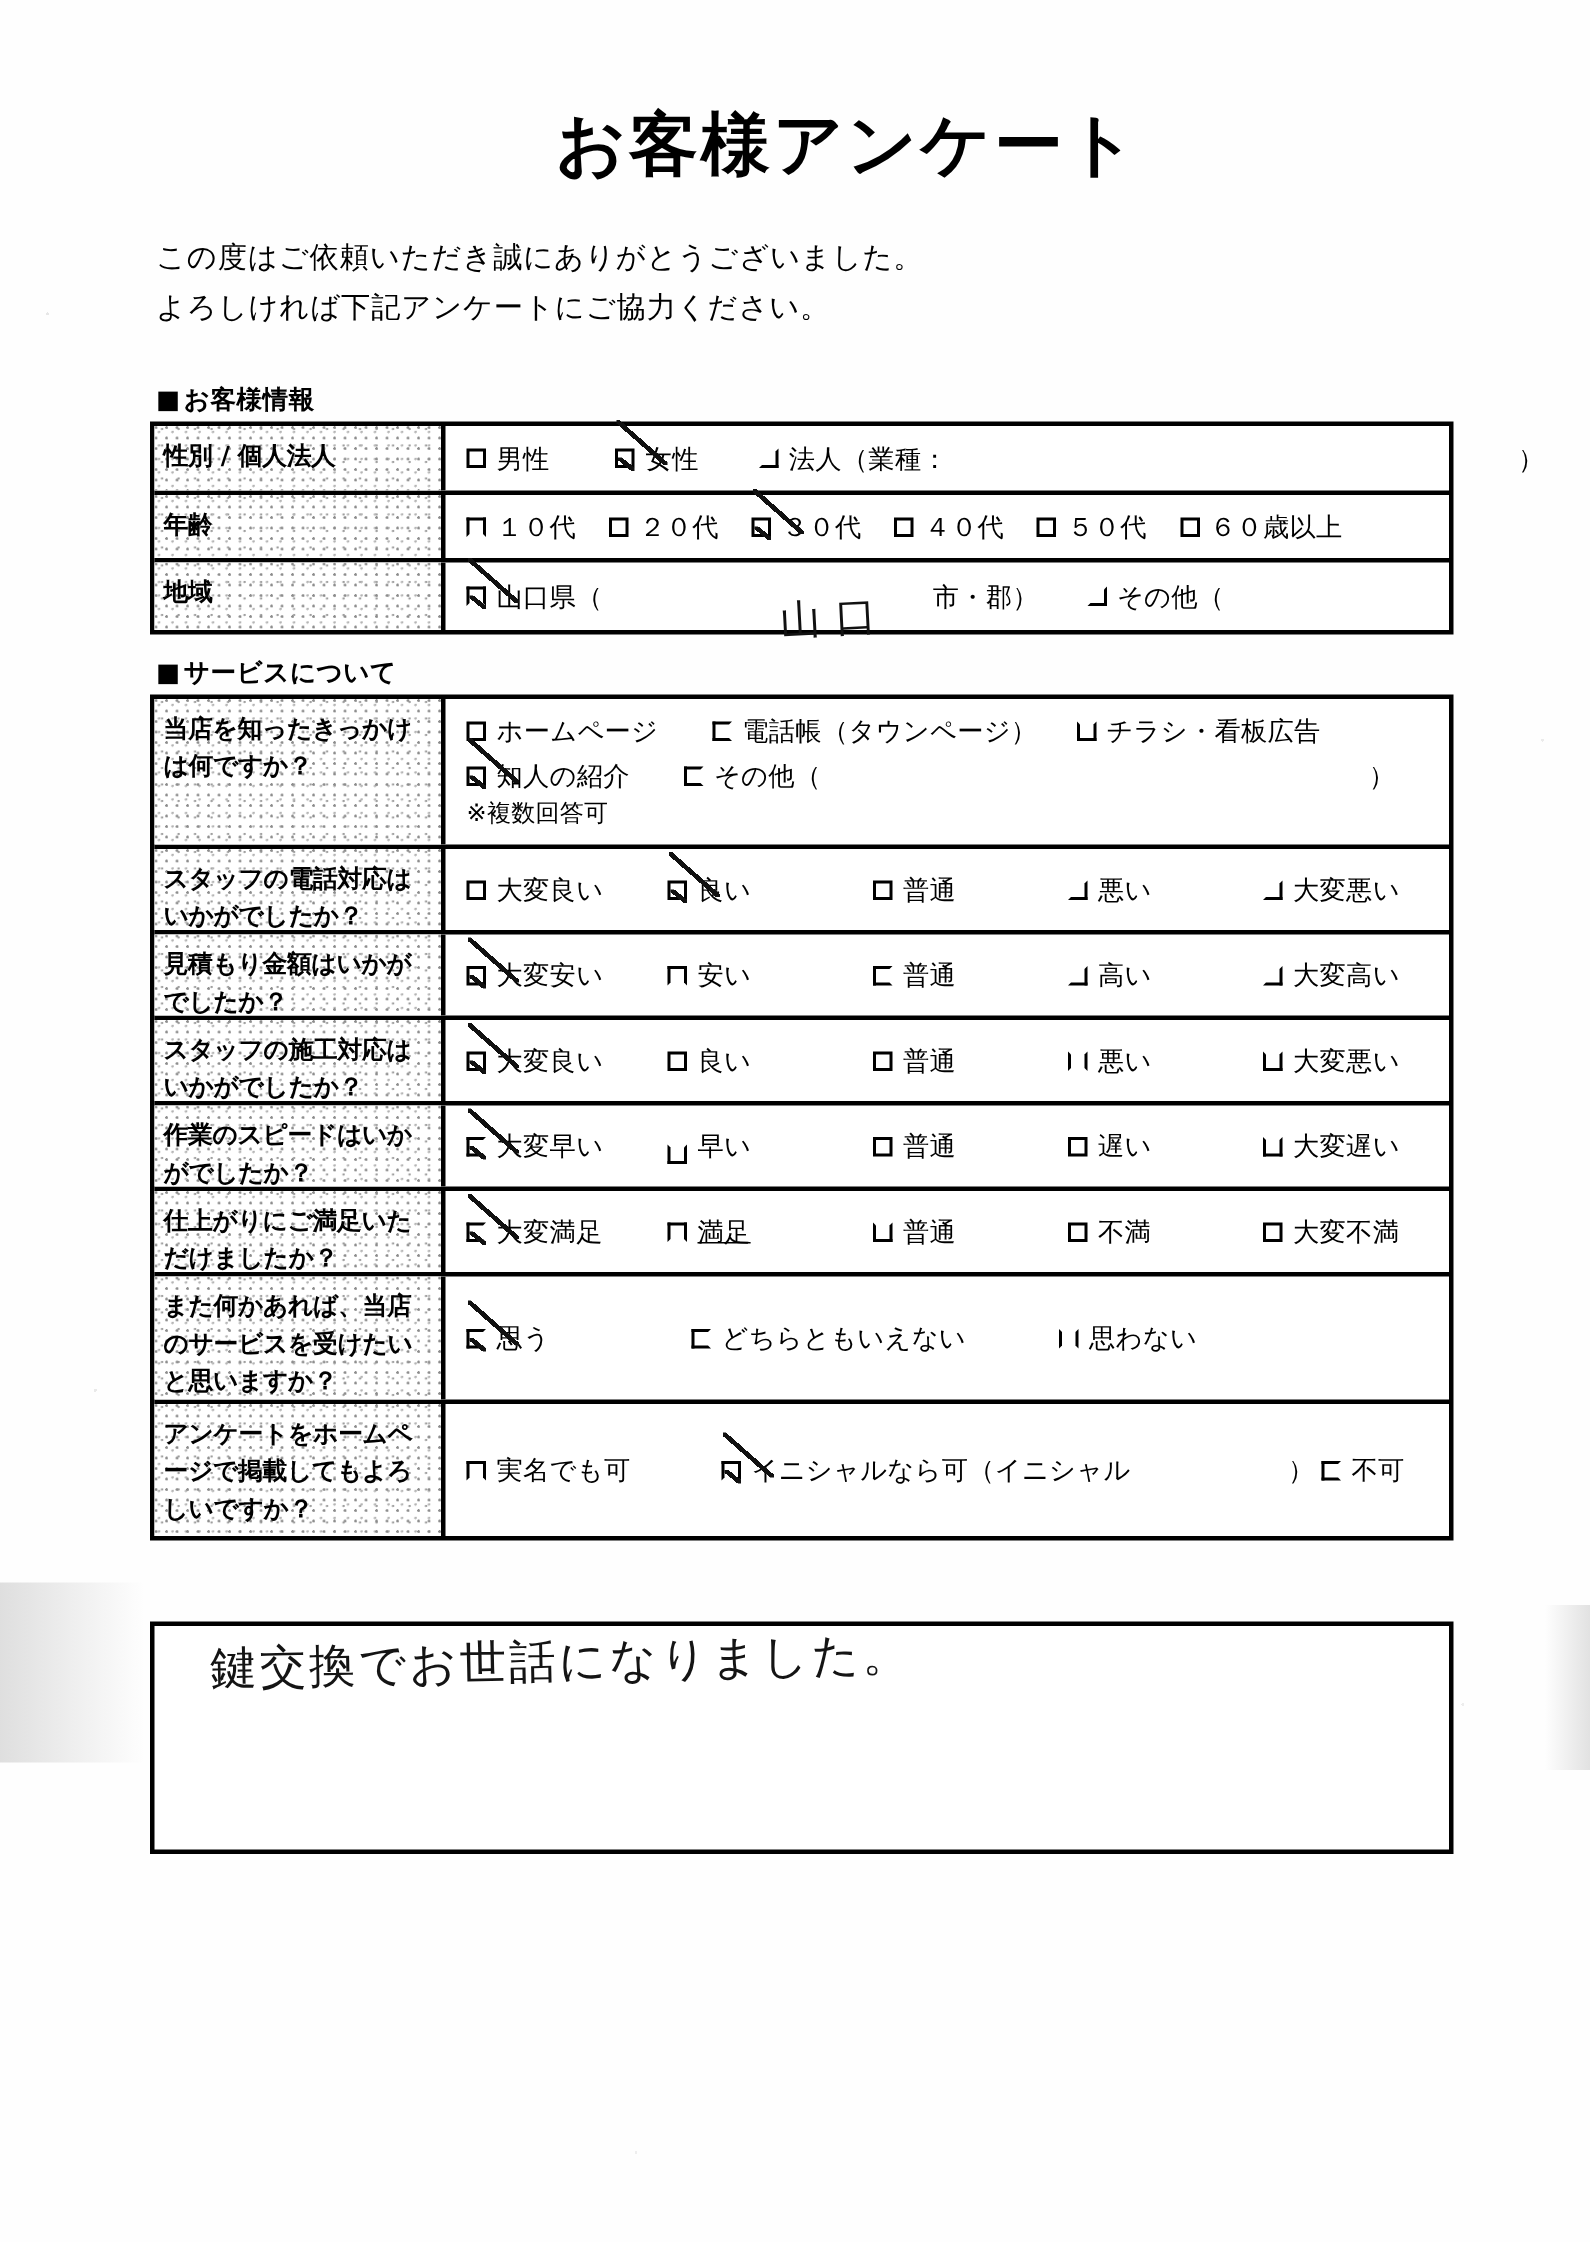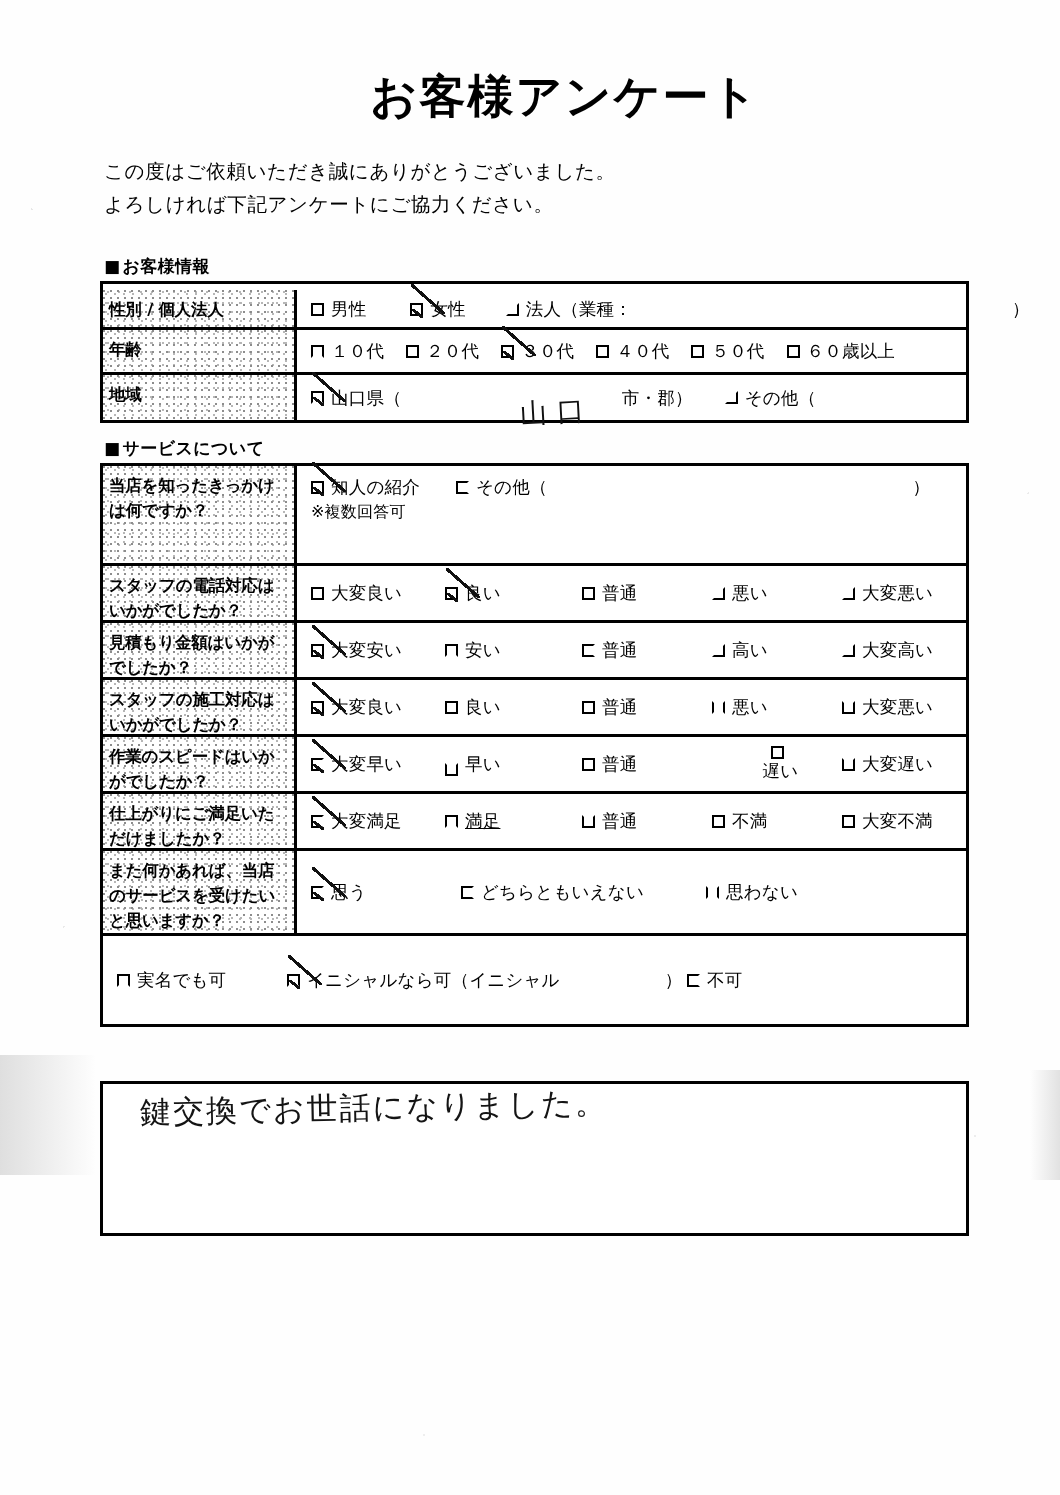--- a/index.html
+++ b/index.html
@@ -235,21 +235,21 @@
     <div>この度はご依頼いただき誠にありがとうございました。</div>
     <div>よろしければ下記アンケートにご協力ください。</div>
   </div>
 
   <div class="section-head" style="left:104px; top:255px;">
     <span class="marker">■</span><span>お客様情報</span>
   </div>
 
   <div class="tbl" style="left:100px; top:281px; width:869px;">
 
-    <div class="row" style="height:46px;align-items:flex-end;">
+    <div class="row" style="height:46px;">
       <div class="qcell">
         <span>性別 / 個人法人</span>
       </div>
       <div class="acell">
         <div class="opts">
           <div class="opt" style="margin-right:44px;">
             <span class="box"></span>
             <span class="lbl">男性</span>
           </div>
           <div class="opt" style="margin-right:40px;">
@@ -331,20 +331,34 @@
 
   <div class="tbl" style="left:100px; top:463px; width:869px;">
 
     <div class="row" style="height:100px;">
       <div class="qcell">
         <span>当店を知ったきっかけ は何ですか？</span>
       </div>
       <div class="acell">
         <div style="display:flex; align-items:center; height:30px;">
           <div class="opt" style="margin-right:36px;">
+            <span class="box"></span>
+            <span class="lbl">ホームページ</span>
+          </div>
+          <div class="opt" style="margin-right:26px;">
+            <span class="box v3"></span>
+            <span class="lbl">電話帳（タウンページ）</span>
+          </div>
+          <div class="opt">
+            <span class="box v1"></span>
+            <span class="lbl">チラシ・看板広告</span>
+          </div>
+        </div>
+        <div style="display:flex; align-items:center; height:30px;">
+          <div class="opt" style="margin-right:36px;">
             <span class="box chk"></span>
             <span class="lbl">知人の紹介</span>
           </div>
           <div class="opt">
             <span class="box v3"></span>
             <span class="lbl">その他（</span>
             <span style="display:inline-block; width:365px;"></span>
             <span>）</span>
           </div>
         </div>
@@ -453,21 +467,21 @@
             <span class="lbl">大変早い</span>
           </div>
           <div class="opt" style="width:137px;align-items:flex-end;">
             <span class="box v1"></span>
             <span class="lbl">早い</span>
           </div>
           <div class="opt" style="width:130px;">
             <span class="box"></span>
             <span class="lbl">普通</span>
           </div>
-          <div class="opt" style="width:130px;flex-direction:column;">
+          <div class="opt" style="width:130px;">
             <span class="box"></span>
             <span class="lbl">遅い</span>
           </div>
           <div class="opt">
             <span class="box v1"></span>
             <span class="lbl">大変遅い</span>
           </div>
         </div>
       </div>
     </div>
@@ -518,20 +532,23 @@
           </div>
           <div class="opt">
             <span class="box v1 v4"></span>
             <span class="lbl">思わない</span>
           </div>
         </div>
       </div>
     </div>
 
     <div class="row" style="height:88px;">
+      <div class="qcell">
+        <span>アンケートをホームペ ージで掲載してもよろ しいですか？</span>
+      </div>
       <div class="acell">
         <div class="opts">
           <div class="opt" style="width:170px;align-items:center;">
             <span class="box v4"></span>
             <span class="lbl">実名でも可</span>
           </div>
           <div class="opt" style="width:400px;">
             <span class="box chk v4"></span>
             <span class="lbl">イニシャルなら可（イニシャル</span>
             <span style="display:inline-block; width:105px; position:relative;">

